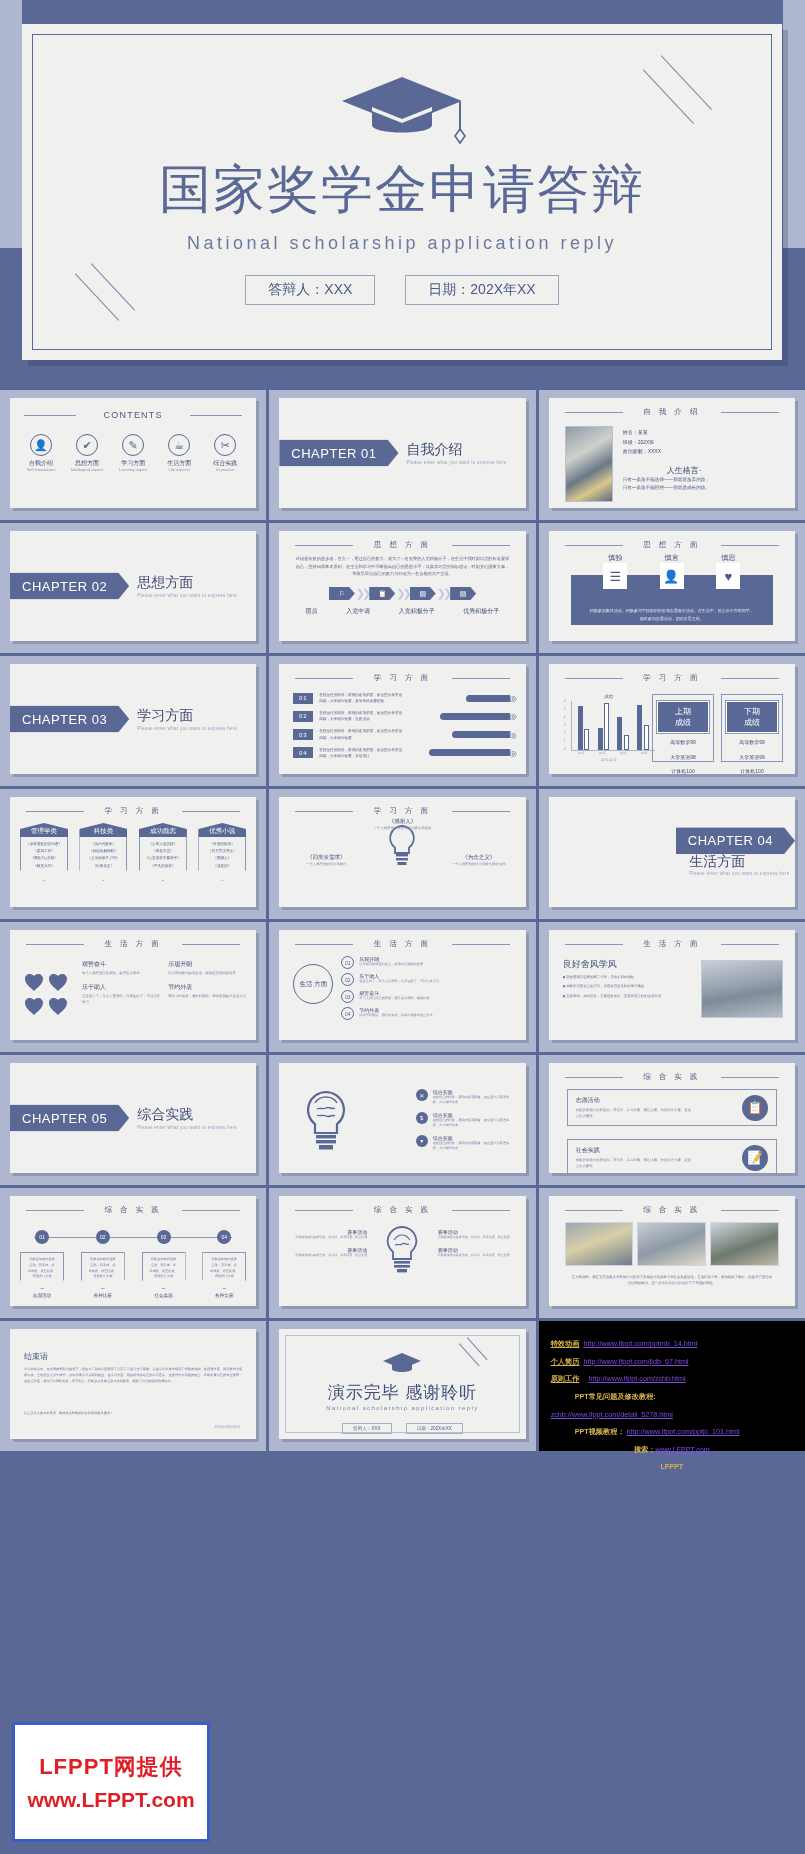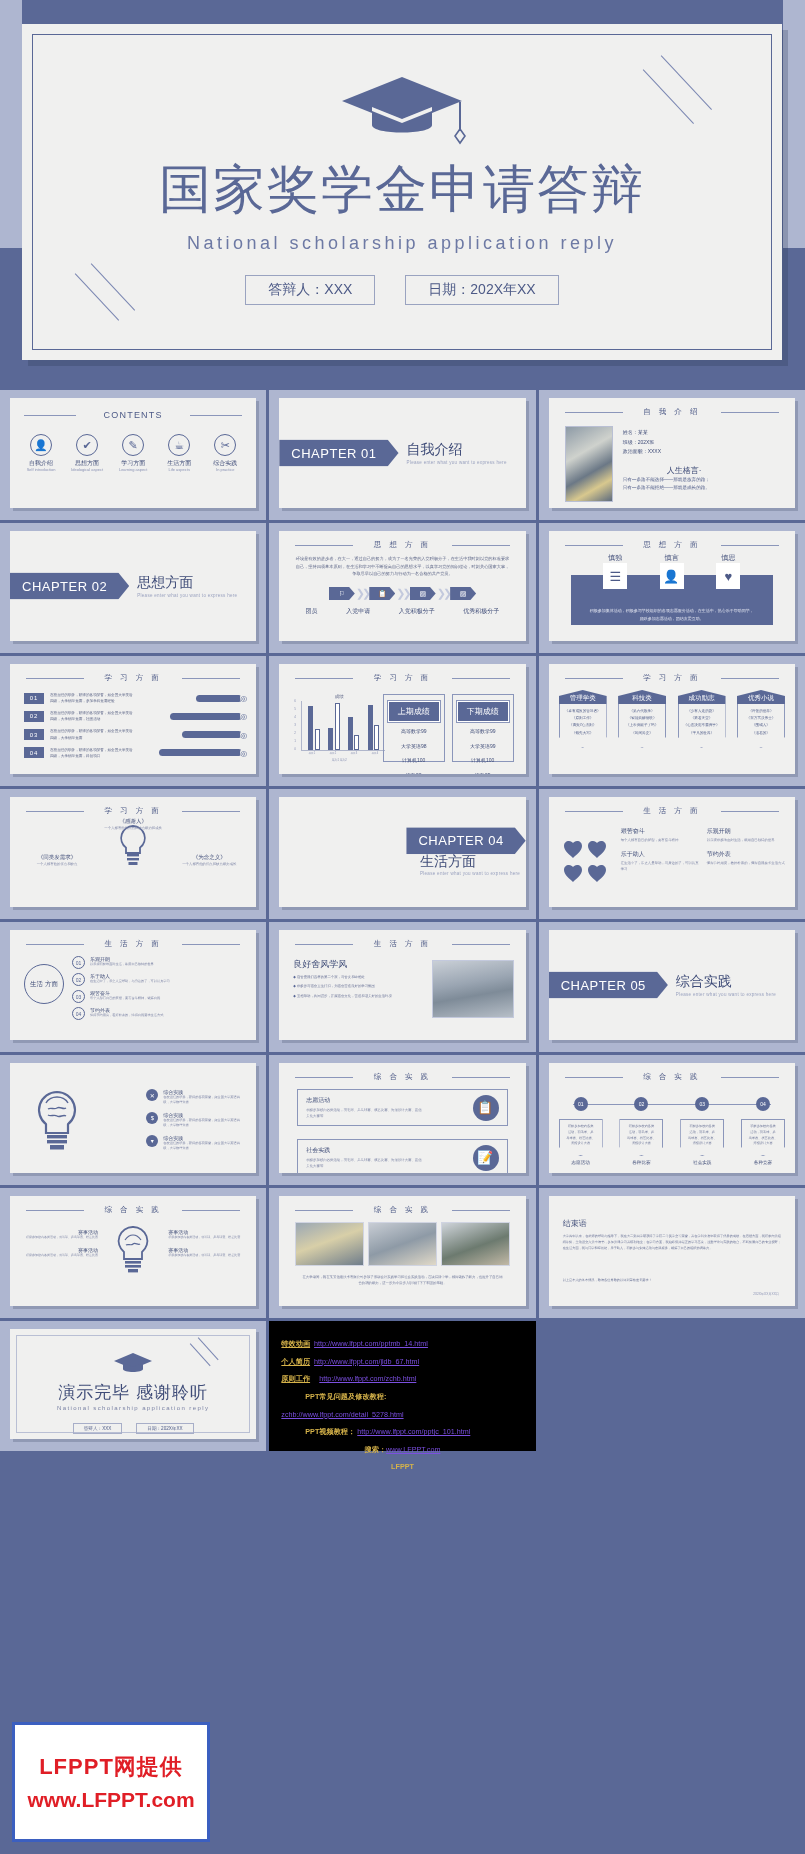--- a/index.html
+++ b/index.html
@@ -107,21 +107,21 @@
   .bars { position:absolute; inset:0; display:flex; align-items:flex-end; justify-content:space-around; padding:0 2px; }
   .bgrp { display:flex; align-items:flex-end; gap:1.5px; }
   .bar-a { width:5px; background:#5a6896; }
   .bar-b { width:5px; background:#fff; border:.6px solid #5a6896; }
   .chart-xl { display:flex; justify-content:space-around; margin-left:8px; }
   .chart-xl span { font-size:2.6px; color:#8b93b5; }
   .chart-leg { text-align:center; font-size:2.8px; color:#8b93b5; margin-top:3px; }
 
   .score-cards { position:absolute; right:12px; top:30px; display:flex; gap:7px; }
   .sc { width:62px; height:68px; border:1px solid #8b96ba; padding:6px 4px; text-align:center; }
-  .sc-t { background:#5a6896; color:#fff; font-size:8px; padding:4px 8px; border:1.5px solid #fff; outline:1px solid #8b96ba; }
+  .sc-t { background:#5a6896; color:#fff; font-size:8px; padding:4px 16px; border:1.5px solid #fff; outline:1px solid #8b96ba; }
   .sc-l { font-size:5px; color:#3f4c78; line-height:2.1; margin-top:4px; }
 
   
   .hexrow { position:absolute; left:10px; right:10px; top:26px; display:flex; justify-content:space-between; }
   .hex { width:48px; }
   .hex-top { height:14px; background:#5a6896; clip-path:polygon(50% 0, 100% 42%, 100% 100%, 0 100%, 0 42%);
              color:#fff; font-size:6.5px; display:flex; align-items:flex-end; justify-content:center; padding-bottom:1px; }
   .hex-b { border:1px solid #8b96ba; border-top:none; clip-path:polygon(0 0,100% 0,100% 76%,50% 100%,0 76%);
            padding:4px 2px 10px; text-align:center; }
   .hex-b div { font-size:3.6px; color:#4d5a87; line-height:2; }
@@ -364,20 +364,31 @@
     </div>
     <div class="band-cards">
       <div class="bc">☰</div>
       <div class="bc">👤</div>
       <div class="bc">♥</div>
     </div>
     <div class="band-txt">积极参加集体活动，积极参与学校组织的各项志愿服务活动，在生活中，热心乐于帮助同学，踊跃参加志愿活动，团结友爱互助。</div>
   </div>
     </div>
 
+  <div class="cell">
+      <div class="slide">
+    <div class="chap">
+      <div class="chap-tag">CHAPTER 03</div>
+      <div class="chap-txt">
+        <div class="chap-cn">学习方面</div>
+        <div class="chap-en">Please enter what you want to express here</div>
+      </div>
+    </div>
+  </div>
+    </div>
 
   <div class="cell">
       <div class="slide">
     <div class="s-head">学 习 方 面</div>
     <div class="nlist">
       <div class="nrow">
         <div class="nbadge">01</div>
         <div class="ntext">在校担任的职务，获得的各项荣誉，如全国大学英语四级，大学物理竞赛，参加学科竞赛经验</div>
         <div class="nbar" style="width:46px"></div>
       </div>

